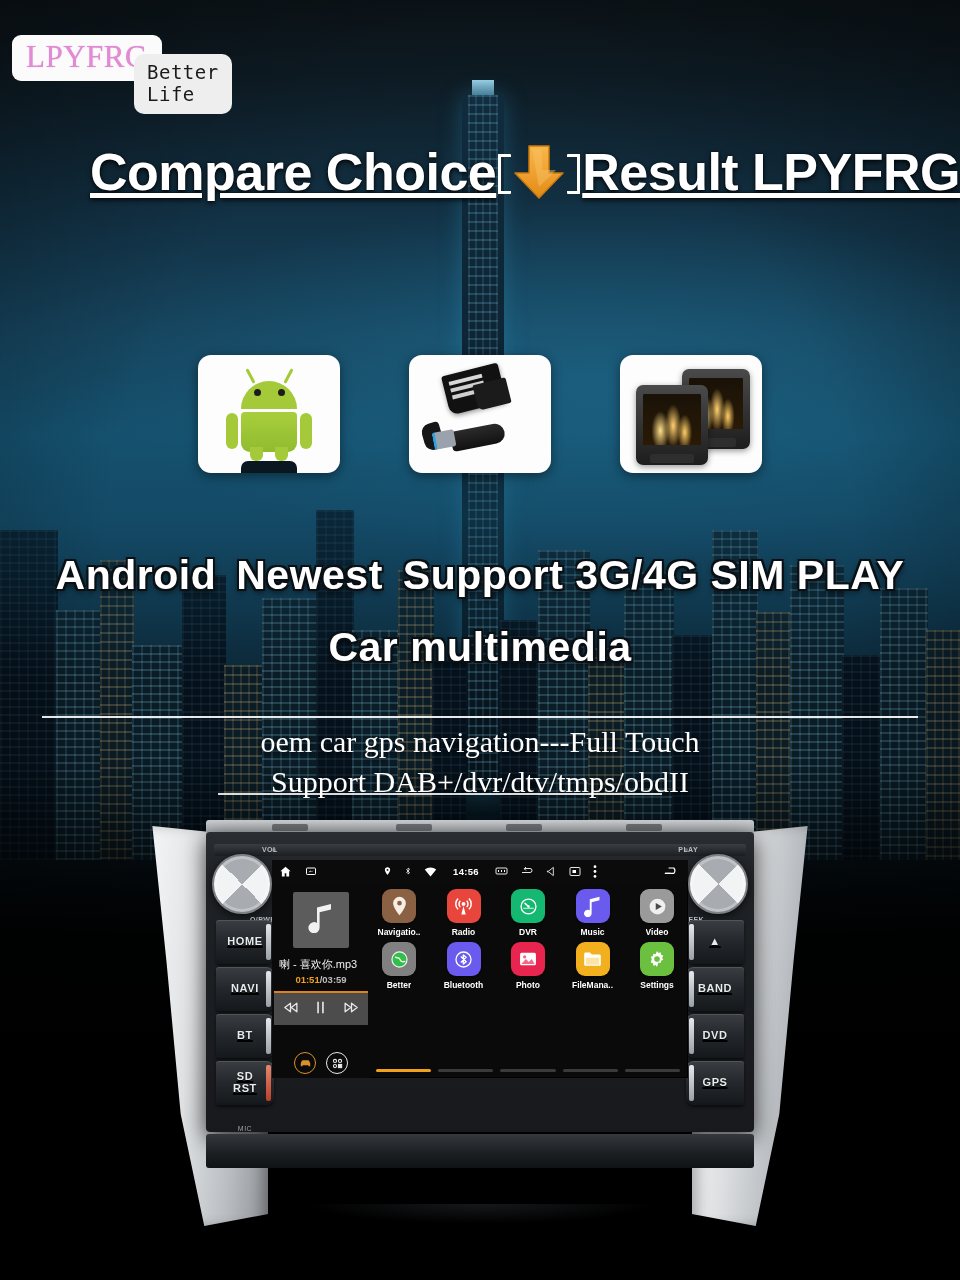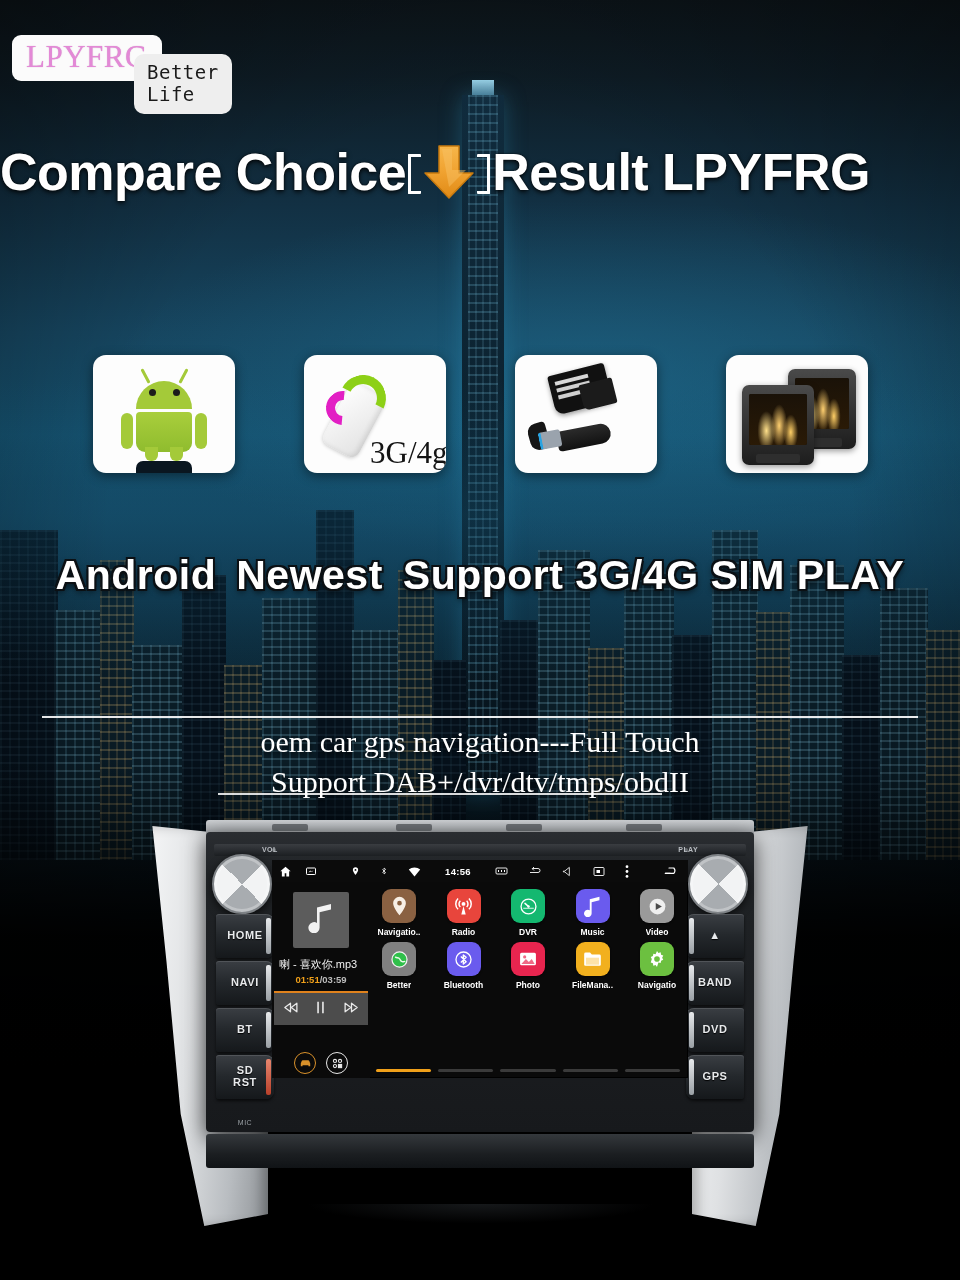--- a/index.html
+++ b/index.html
@@ -86,24 +86,25 @@
     position: absolute; left: 122px; top: 19px;
     background: #eeeeee; border-radius: 10px;
     padding: 7px 13px 9px 13px;
     font-family: "DejaVu Sans Mono", monospace;
     font-size: 19px; color: #1a1a1a; letter-spacing: .5px;
   }
 
   
   .headline {
     position: absolute; left: 0; right: 0; top: 142px; z-index: 18;
-    text-align: left; white-space: nowrap;
+    text-align: right; white-space: nowrap;
     font-size: 52px; font-weight: bold; color: #ffffff;
     letter-spacing: -.5px;
     text-shadow: 0 2px 5px rgba(0,0,0,.85), 0 0 2px rgba(0,0,0,.7);
+    text-decoration: underline;
   }
   .headline .arrow-box {
     display: inline-block; position: relative;
     width: 86px; height: 52px; vertical-align: -10px;
   }
   .brk {
     position: absolute; top: 6px; width: 13px; height: 40px;
     border: 3px solid #fff; border-radius: 1px;
   }
   .brk.l { left: 2px; border-right: none; }
@@ -317,21 +318,21 @@
     box-shadow: 0 3px 9px rgba(0,0,0,.65), inset 0 0 0 3px rgba(255,255,255,.28);
     border: 2px solid #7e8286;
   }
   .knob.left { left: 62px; }
   .knob.right { right: 62px; }
   .knob-lbl {
     position: absolute; font-size: 7px; color: #b9bdc2; letter-spacing: .4px; font-weight: bold;
   }
 
   
-  .btncol { position: absolute; top: 102px; width: 58px; }
+  .btncol { position: absolute; top: 108px; width: 58px; text-decoration: underline; }
   .btncol.left { left: 66px; }
   .btncol.right { right: 66px; }
   .hwbtn {
     position: relative; width: 58px; height: 44px; margin-bottom: 3px;
     background: linear-gradient(180deg, #3a3e43 0%, #24282c 48%, #15181b 100%);
     border-radius: 3px 8px 8px 3px;
     display: flex; align-items: center; justify-content: center;
     font-size: 11px; font-weight: bold; color: #e8eaec; letter-spacing: .6px;
     text-shadow: 0 1px 1px #000;
     box-shadow: inset 0 1px 0 rgba(255,255,255,.12), 0 2px 3px rgba(0,0,0,.6);
@@ -355,21 +356,21 @@
     position: absolute; left: 122px; right: 122px; top: 48px; height: 218px;
     background: #0a0a0a; overflow: hidden;
     box-shadow: inset 0 0 0 1px #000;
   }
   .statusbar {
     position: absolute; left: 0; right: 0; top: 0; height: 22px;
     background: #0b0b0b; display: flex; align-items: center; padding: 0 7px;
     font-size: 9px; color: #fff;
   }
   .sb-left { display: flex; align-items: center; gap: 13px; }
-  .sb-mid { flex: 1; display: flex; align-items: center; justify-content: center; gap: 20px; }
+  .sb-mid { flex: 1; display: flex; align-items: center; justify-content: center; gap: 12px; }
   .sb-right { display: flex; align-items: center; gap: 11px; }
   .sb-time { font-size: 9.5px; font-weight: bold; letter-spacing: .3px; margin: 0 4px; }
   .ico { display: inline-flex; align-items: center; justify-content: center; }
 
   .content { position: absolute; left: 0; right: 0; top: 22px; bottom: 0; display: flex; }
 
   
   .music {
     width: 98px; padding: 6px 5px 0 5px; display: flex; flex-direction: column; align-items: center;
     background: #0a0a0a;
@@ -504,28 +505,20 @@
           <div class="eye r"></div>
         <div class="arm l"></div>
           <div class="arm r"></div>
         <div class="body"></div>
           <div class="leg l"></div>
           <div class="leg r"></div>
       </div>
       <div class="notch"></div>
     </div>
 
-    <div class="card">
-      <div class="dongle">
-        <div class="stick"></div>
-        <div class="arc g"></div>
-        <div class="arc m"></div>
-      </div>
-      <div class="tag3g">3G/4g</div>
-    </div>
 
     <div class="card">
       <div class="sdusb">
         <div class="sd"></div>
         <div class="sd-small"></div>
         <div class="cap"></div>
         <div class="usb"></div>
         <div class="usb-m"></div>
       </div>
     </div>
@@ -544,20 +537,21 @@
             </div>
             <div class="base"></div>
           </div>
       </div>
     </div>
   </div>
 
   <div class="bigline l1">
     <span>Android</span><span class="sp"></span><span>Newest</span><span class="sp"></span><span>Support 3G/4G SIM PLAY</span>
   </div>
+  <div class="bigline l2">Car multimedia</div>
 
   <div class="desc-rule-top"></div>
   <div class="desc">
     <div>oem car gps navigation---Full Touch</div>
     <div>Support DAB+/dvr/dtv/tmps/obdII</div>
   </div>
   <div class="desc-rule-bot"></div>
 
   <div class="unit">
 
@@ -840,21 +834,21 @@
               </div>
               <div class="applabel">FileMana..</div>
             </div>
             <div class="app">
               <div class="appicon" style="background:#6cc040">
                 <svg width="20" height="20" viewBox="0 0 24 24" fill="#fff">
                     <path d="M12 2.5l1.7 2.2 2.7-.7.5 2.8 2.6 1.1-1.3 2.5 1.3 2.5-2.6 1.1-.5 2.8-2.7-.7L12 21.5l-1.7-2.2-2.7.7-.5-2.8-2.6-1.1L5.8 12 4.5 9.5l2.6-1.1.5-2.8 2.7.7z"></path>
                     <circle cx="12" cy="12" r="3.4" fill="#6cc040"></circle>
                   </svg>
               </div>
-              <div class="applabel">Navigatio</div>
+              <div class="applabel">Settings</div>
             </div>
           </div>
         </div>
       </div>
 
       <div class="pagebar">
         <i class="on"></i>
           <i></i>
           <i></i>
           <i></i>

